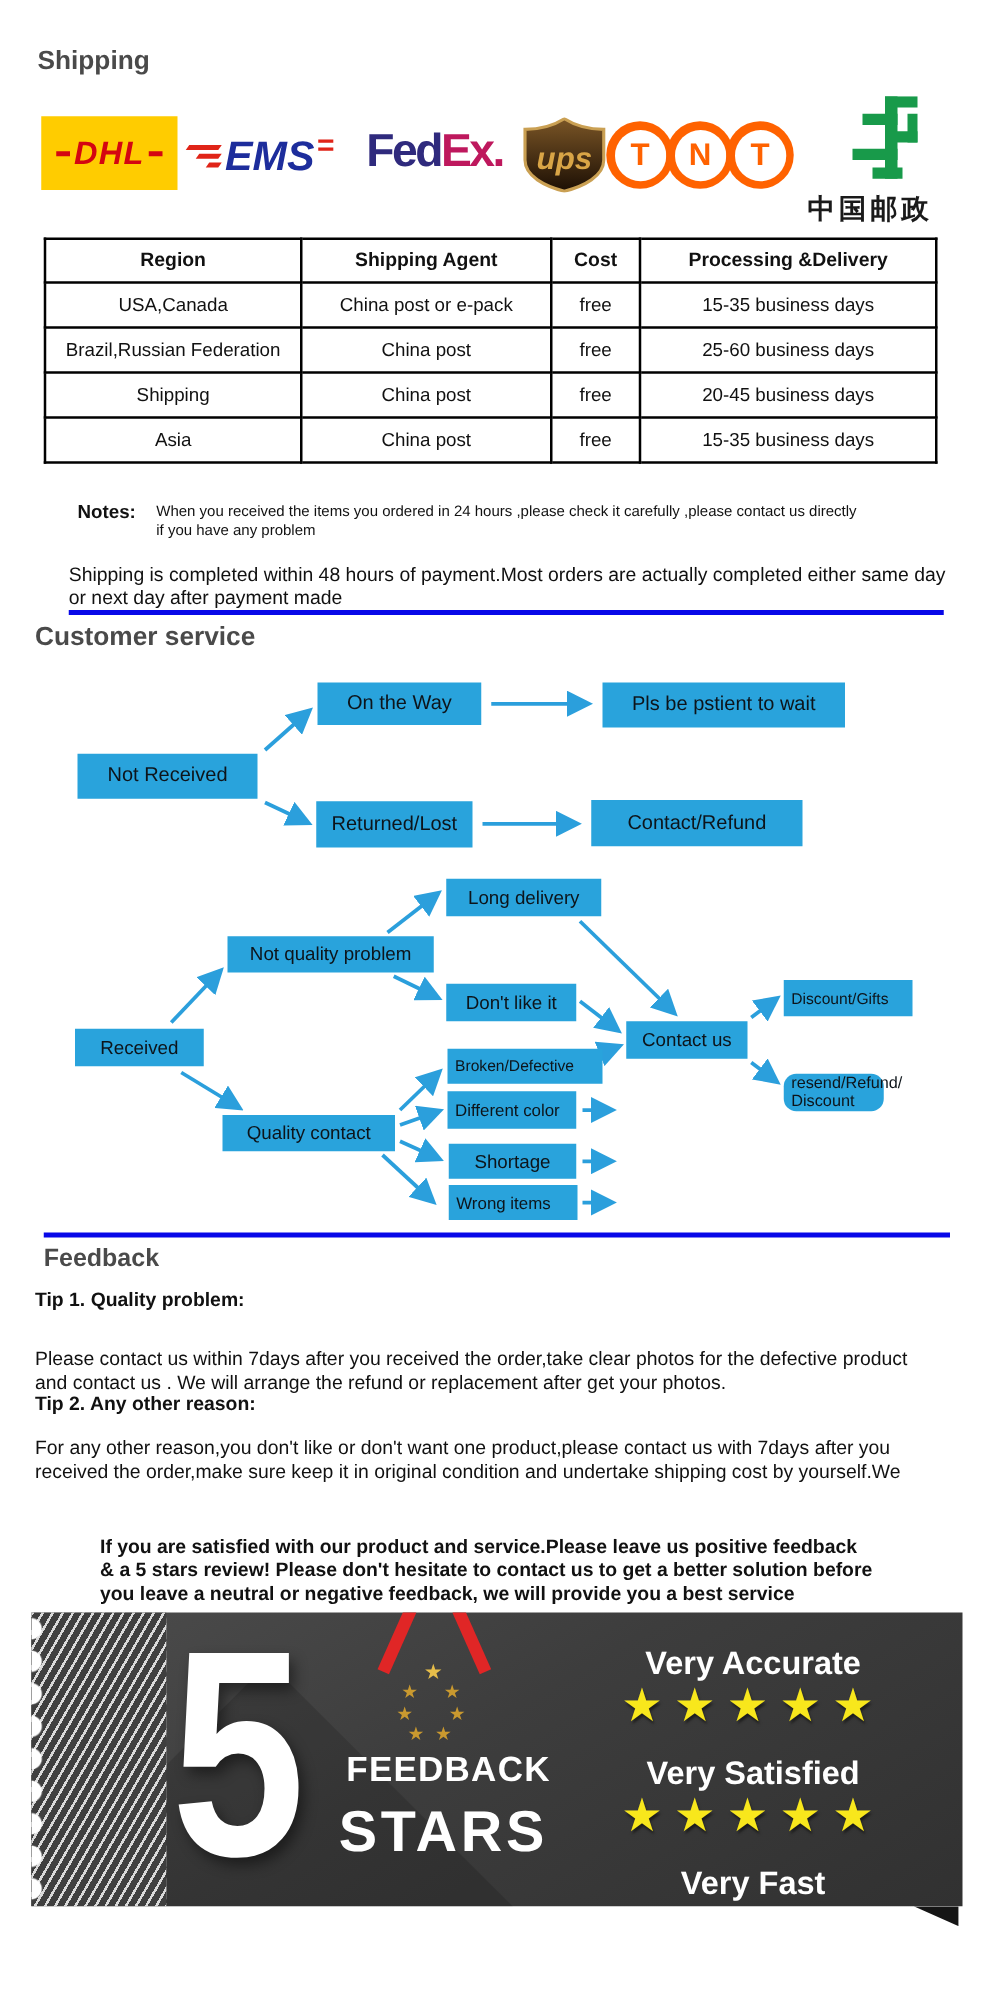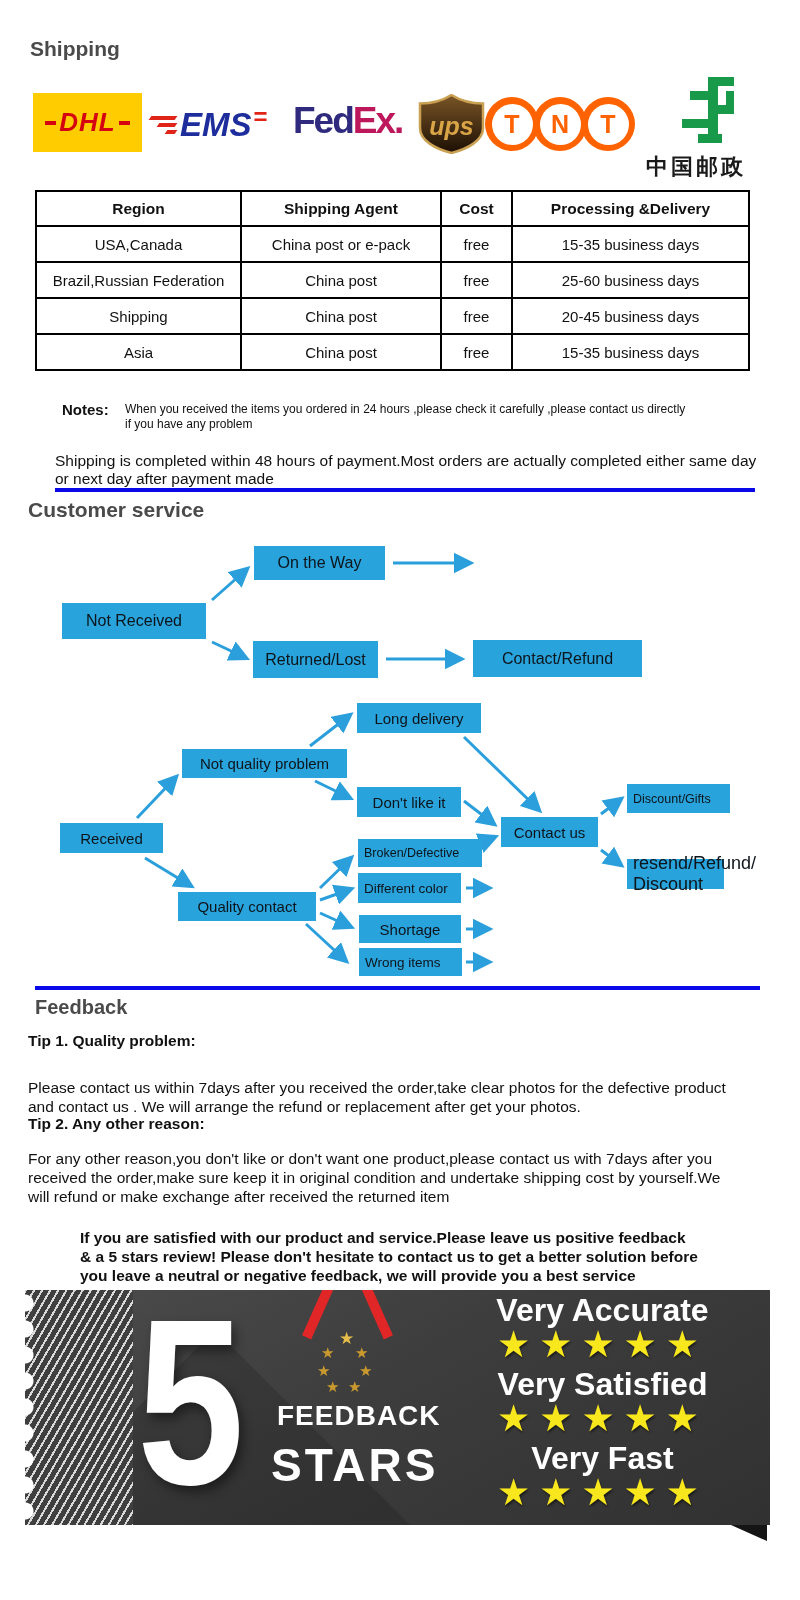--- a/index.html
+++ b/index.html
@@ -62,21 +62,21 @@
            background-repeat:repeat-y,repeat;}
   .shadow5{position:absolute;left:190px;top:40px;width:420px;height:230px;background:rgba(0,0,0,0.14);
            transform:rotate(45deg);transform-origin:top left;}
   .big5{position:absolute;left:112px;top:10px;font-size:235px;line-height:205px;font-weight:bold;color:#fff;
         transform:scaleX(0.82);transform-origin:left top;text-shadow:5px 6px 12px rgba(0,0,0,0.45);}
   .fbk{position:absolute;left:252px;top:110px;font-size:28px;font-weight:bold;color:#fff;letter-spacing:1px;}
   .strs{position:absolute;left:246px;top:148px;font-size:46px;font-weight:800;color:#fff;letter-spacing:3px;}
   .ribbon{position:absolute;width:10px;height:54px;background:#e02626;}
   .medal-star{position:absolute;color:#c9992f;font-size:15px;font-family:"DejaVu Sans",sans-serif;line-height:1;}
   .ratings{position:absolute;left:430px;top:6px;width:295px;text-align:center;}
-  .rate-label{color:#fff;font-size:32px;font-weight:600;line-height:29px;}
+  .rate-label{color:#fff;font-size:26px;font-weight:600;line-height:29px;margin-top:20px;}
   .rate-stars{color:#f8e71c;font-size:37px;line-height:39px;letter-spacing:9px;
               font-family:"DejaVu Sans",sans-serif;text-shadow:1px 2px 2px rgba(0,0,0,0.5);margin-bottom:6px;}
   .fold{position:absolute;left:731px;top:1525px;width:36px;height:16px;background:#151515;
         clip-path:polygon(0 0,100% 0,100% 100%);}
 </style>
 </head>
 <body>
 
 <div id="page">
 
@@ -219,48 +219,48 @@
       <line x1="466" y1="358" x2="489" y2="358"></line>
       <line x1="466" y1="399" x2="489" y2="399"></line>
       <line x1="466" y1="432" x2="489" y2="432"></line>
       <line x1="601" y1="284" x2="621" y2="269"></line>
       <line x1="601" y1="320" x2="621" y2="335"></line>
     </g>
   </svg>
 
   <div class="fc-box" style="left:62px;top:603px;width:144px;height:36px;">Not Received</div>
   <div class="fc-box" style="left:254px;top:546px;width:131px;height:34px;">On the Way</div>
+  <div class="fc-box" style="left:482px;top:546px;width:194px;height:36px;">Pls be pstient to wait</div>
   <div class="fc-box" style="left:253px;top:641px;width:125px;height:37px;">Returned/Lost</div>
   <div class="fc-box" style="left:473px;top:640px;width:169px;height:37px;">Contact/Refund</div>
 
   <div class="fc-box" style="left:357px;top:703px;width:124px;height:30px;font-size:15px;">Long delivery</div>
   <div class="fc-box" style="left:182px;top:749px;width:165px;height:29px;font-size:15px;">Not quality problem</div>
   <div class="fc-box" style="left:357px;top:787px;width:104px;height:30px;font-size:15px;">Don't like it</div>
   <div class="fc-box" style="left:501px;top:817px;width:97px;height:30px;font-size:15px;">Contact us</div>
   <div class="fc-box left" style="left:627px;top:784px;width:103px;height:29px;font-size:12.5px;">Discount/Gifts</div>
-  <div class="fc-box left" style="left:627px;top:859px;width:97px;height:30px;font-size:18px;line-height:1.15;">resend/Refund/ Discount</div>
+  <div class="fc-box left" style="left:627px;top:859px;width:80px;height:30px;font-size:13px;line-height:1.15;border-radius:10px;">resend/Refund/ Discount</div>
 
   <div class="fc-box" style="left:60px;top:823px;width:103px;height:30px;font-size:15px;">Received</div>
   <div class="fc-box left" style="left:358px;top:839px;width:124px;height:28px;font-size:12.5px;">Broken/Defective</div>
   <div class="fc-box left" style="left:358px;top:873px;width:103px;height:30px;font-size:13.5px;">Different color</div>
   <div class="fc-box" style="left:178px;top:892px;width:138px;height:29px;font-size:15px;">Quality contact</div>
   <div class="fc-box" style="left:359px;top:915px;width:102px;height:28px;font-size:15px;">Shortage</div>
   <div class="fc-box left" style="left:359px;top:948px;width:103px;height:28px;font-size:13.5px;">Wrong items</div>
 
   <div class="abs divider" style="left:35px;top:986px;width:725px;"></div>
   <div class="abs h1" style="left:35px;top:996px;font-size:20px;">Feedback</div>
 
   <div class="abs tip-h" style="left:28px;top:1032px;">Tip 1. Quality problem:</div>
   <div class="abs tip-b nowrap" style="left:28px;top:1050px;">Please contact us within 7days after you received the order,take clear photos for the defective product</div>
   <div class="abs tip-b nowrap" style="left:28px;top:1069px;">and contact us . We will arrange the refund or replacement after get your photos.</div>
 
   <div class="abs tip-h" style="left:28px;top:1103px;margin-top:12px;">Tip 2. Any other reason:</div>
   <div class="abs tip-b nowrap" style="left:28px;top:1121px;">For any other reason,you don't like or don't want one product,please contact us with 7days after you</div>
   <div class="abs tip-b nowrap" style="left:28px;top:1140px;">received the order,make sure keep it in original condition and undertake shipping cost by yourself.We</div>
-  <div class="abs tip-b nowrap" style="left:28px;top:1159px;">will refund or make exchange after received the returned item</div>
 
   <div class="abs satline" style="left:80px;top:1228px;">If you are satisfied with our product and service.Please leave us positive feedback</div>
   <div class="abs satline" style="left:80px;top:1247px;">&amp; a 5 stars review! Please don't hesitate to contact us to get a better solution before</div>
   <div class="abs satline" style="left:80px;top:1266px;">you leave a neutral or negative feedback, we will provide you a best service</div>
 
   <div class="abs banner">
     <div class="shadow5"></div>
     <div class="stripes"></div>
     <div class="big5">5</div>
 

